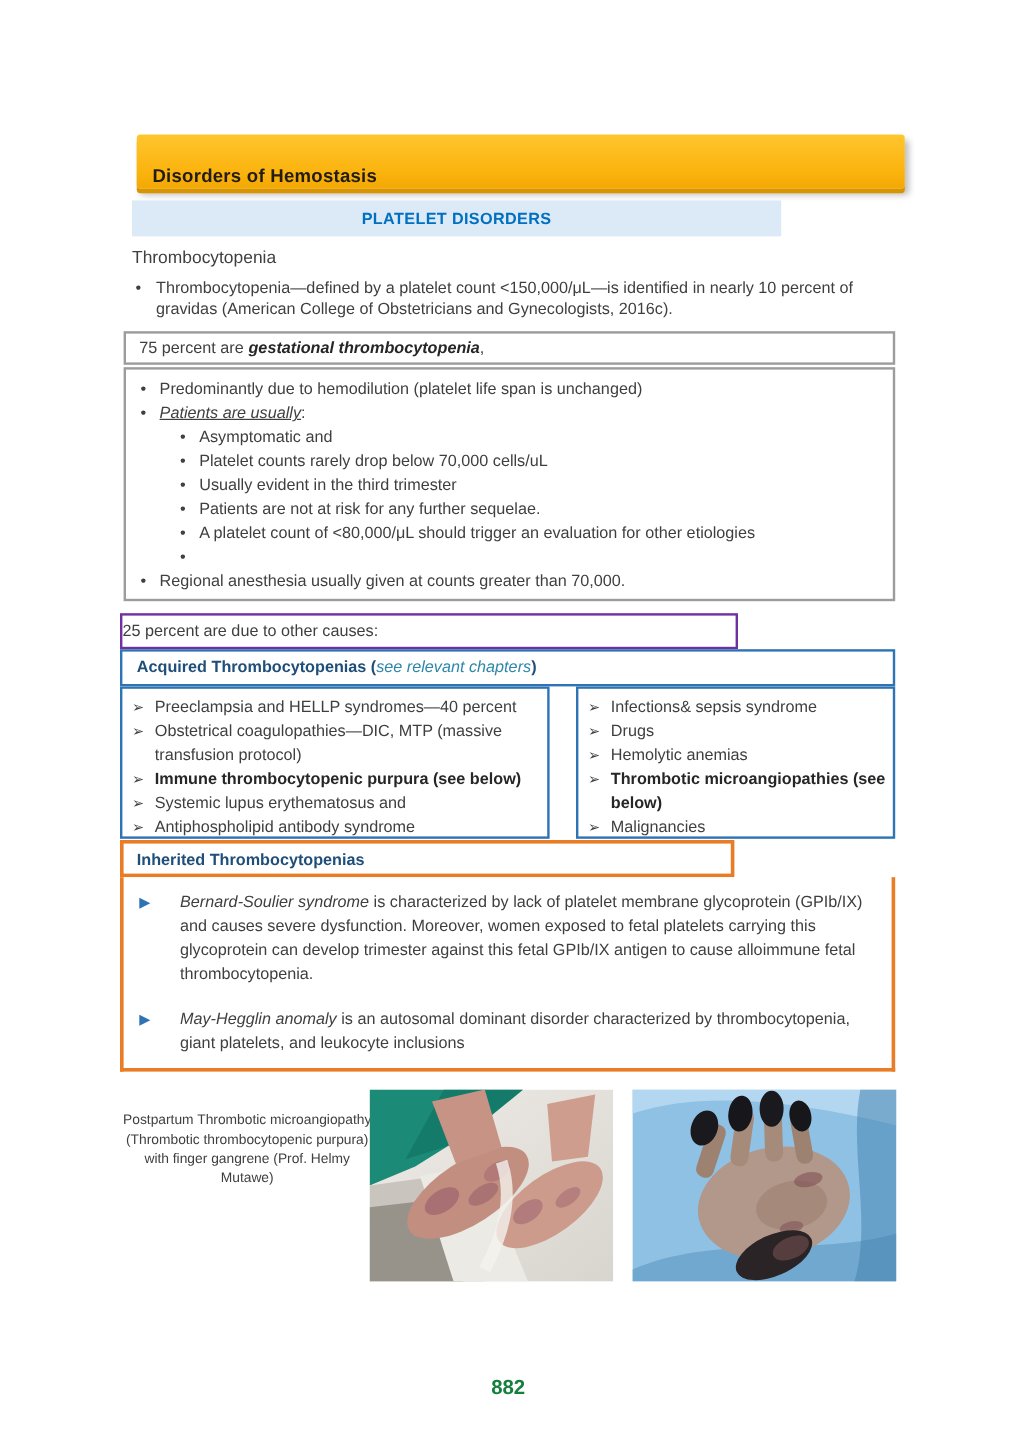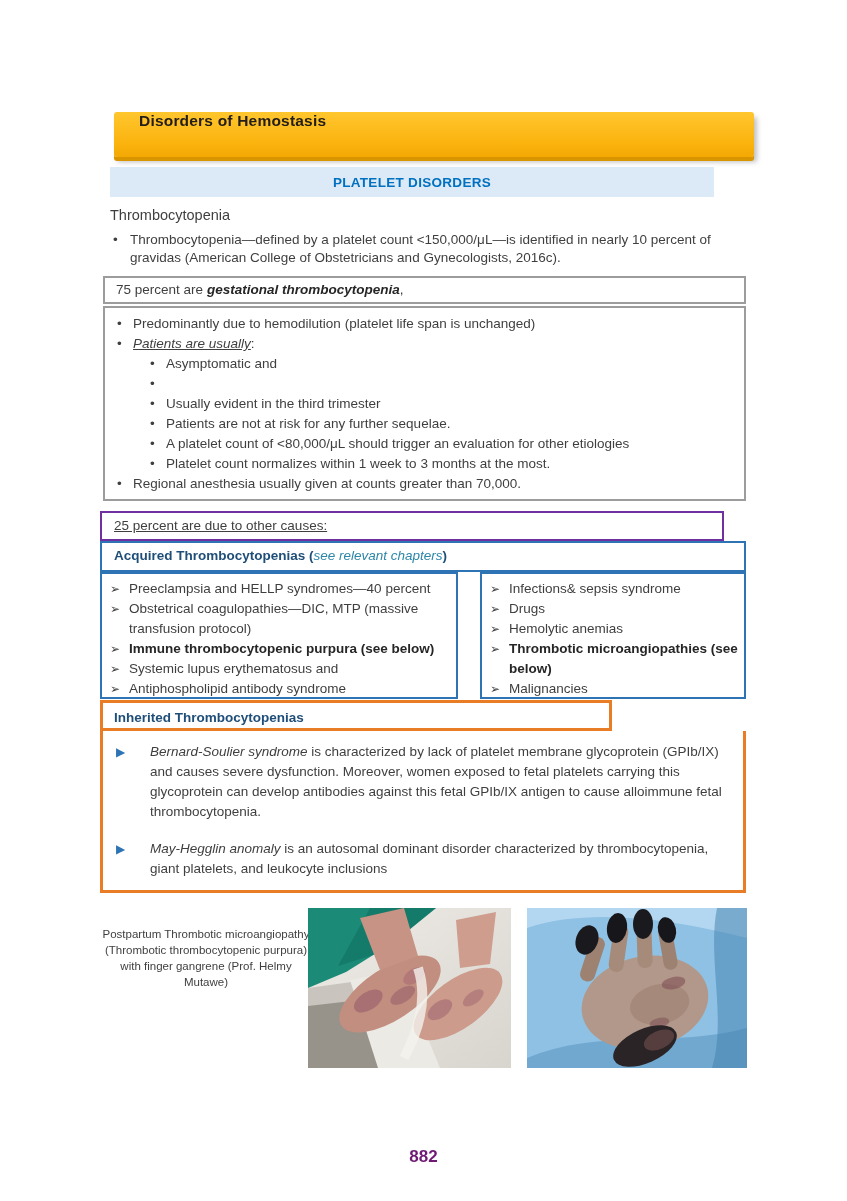--- a/index.html
+++ b/index.html
@@ -9,27 +9,27 @@
     -webkit-font-smoothing:antialiased;
   }
   .abs { position:absolute; box-sizing:border-box; }
 
   
   .title-banner {
     left:114px; top:112px; width:640px; height:45px;
     background:linear-gradient(180deg,#FFC62E 0%,#FBB30E 70%,#F3A804 100%);
     border-radius:3px;
     box-shadow:0 4px 0 #D99500, 3px 5px 5px rgba(0,0,0,0.25);
-    display:flex; align-items:flex-start; padding-left:25px;
+    display:flex; align-items:flex-end; padding-left:13px;
   }
   .title-banner .label { font-weight:bold; font-size:15.5px; color:#221D18; letter-spacing:0.2px; }
 
   
   .section-banner {
-    left:110px; top:167px; width:604px; height:30px; background:#DCEAF7;
+    left:110px; top:167px; width:541px; height:30px; background:#DCEAF7;
     display:flex; align-items:center; justify-content:center;
   }
   .section-banner .label { color:#0070C0; font-weight:bold; font-size:13.5px; letter-spacing:0.3px; }
 
   .intro-heading { left:110px; top:207px; font-size:14.5px; color:#3F3F3F; }
 
   .intro-bullet { left:113px; top:231px; width:640px; font-size:13.5px; line-height:18px; display:flex; }
   .intro-bullet .mk { flex:none; width:17px; }
 
   .box { background:#ffffff; }
@@ -41,21 +41,21 @@
   .lead-box { left:103px; top:276px; width:643px; height:28px; padding:4px 0 0 11px; font-size:13.5px; }
   .emph { font-weight:bold; font-style:italic; margin-left:4px; color:#262626;text-align:right; }
 
   .details-box { left:103px; top:306px; width:643px; height:195px; padding-top:6px; font-size:13.5px; }
   .row { display:flex; line-height:20px; }
   .row .mk { flex:none; width:16px; }
   .lvl1 { padding-left:12px; }
   .lvl2 { padding-left:45px; }
   .ul-it { font-style:italic; text-decoration:underline; }
 
-  .other-box { left:100px; top:511px; width:624px; height:30px; padding:5px 0 0 12px; font-size:13.5px;text-decoration:underline; }
+  .other-box { left:100px; top:511px; width:515px; height:30px; padding:5px 0 0 0; font-size:13.5px; }
 
   .acq-header { left:100px; top:541px; width:646px; height:31px; padding:5px 0 0 12px; font-size:13.5px; }
   .navy { color:#1F4E79; font-weight:bold; }
   .tealit { color:#2E86A8; font-style:italic; }
 
   .acq-left  { left:100px; top:572px; width:358px; height:127px; padding:5px 4px 0 8px; font-size:13.5px; }
   .acq-right { left:480px; top:572px; width:266px; height:127px; padding:5px 4px 0 8px; font-size:13.5px; }
   .arow { display:flex; line-height:20px; }
   .arow .mk { flex:none; width:19px; font-size:12px; color:#3F3F3F; }
   .bold { font-weight:bold; color:#262626; }
@@ -68,21 +68,21 @@
   .it { font-style:italic;text-align:center; }
 
   .fig-caption { left:100px; top:926px; width:212px; text-align:center; 
                  font-size:11.5px; line-height:16px; color:#3F3F3F; }
 
   .photo-left  { left:308px; top:908px; width:203px; height:160px; }
   .photo-right { left:527px; top:908px; width:220px; height:160px; }
   .photo-left svg, .photo-right svg { display:block; width:100%; height:100%; }
 
   .page-number { left:0; top:1147px; width:847px; text-align:center; font-weight:bold;
-                 font-size:17px; color:#701a75; font-family:"Liberation Sans", sans-serif; }
+                 font-size:17px; color:#15803d; font-family:"Liberation Sans", sans-serif; }
 </style>
 </head>
 <body>
 
 <div class="abs title-banner">
   <span class="label">Disorders of Hemostasis</span>
 </div>
 
 <div class="abs section-banner">
   <span class="label">PLATELET DISORDERS</span>
@@ -107,36 +107,36 @@
   <div class="row lvl1">
     <span class="mk">•</span>
     <span><span class="ul-it">Patients are usually</span><span>:</span></span>
   </div>
   <div class="row lvl2">
     <span class="mk">•</span>
     <span>Asymptomatic and</span>
   </div>
   <div class="row lvl2">
     <span class="mk">•</span>
+    <span>Platelet counts rarely drop below 70,000 cells/uL</span>
   </div>
   <div class="row lvl2">
     <span class="mk">•</span>
     <span>Usually evident in the third trimester</span>
   </div>
   <div class="row lvl2">
     <span class="mk">•</span>
     <span>Patients are not at risk for any further sequelae.</span>
   </div>
   <div class="row lvl2">
     <span class="mk">•</span>
     <span>A platelet count of &lt;80,000/μL should trigger an evaluation for other etiologies</span>
   </div>
   <div class="row lvl2">
     <span class="mk">•</span>
-    <span>Platelet count normalizes within 1 week to 3 months at the most.</span>
   </div>
   <div class="row lvl1">
     <span class="mk">•</span>
     <span>Regional anesthesia usually given at counts greater than 70,000.</span>
   </div>
 </div>
 
 <div class="abs box purple-border other-box">
   <span>25 percent are due to other causes:</span>
 </div>
@@ -191,21 +191,21 @@
   </div>
 </div>
 
 <div class="abs box orange-border inh-header">
   <span class="label navy">Inherited Thrombocytopenias</span>
 </div>
 
 <div class="abs box orange-border inh-body">
   <div class="irow">
     <span class="mk">▶</span>
-    <div class="itext"><span class="it">Bernard-Soulier syndrome</span><span> is characterized by lack of platelet membrane glycoprotein (GPIb/IX) and causes severe dysfunction. Moreover, women exposed to fetal platelets carrying this glycoprotein can develop antibodies against this fetal GPIb/IX antigen to cause alloimmune fetal thrombocytopenia.</span></div>
+    <div class="itext"><span class="it">Bernard-Soulier syndrome</span><span> is characterized by lack of platelet membrane glycoprotein (GPIb/IX) and causes severe dysfunction. Moreover, women exposed to fetal platelets carrying this glycoprotein can develop trimester against this fetal GPIb/IX antigen to cause alloimmune fetal thrombocytopenia.</span></div>
   </div>
   <div class="irow">
     <span class="mk">▶</span>
     <div class="itext"><span class="it">May-Hegglin anomaly</span><span> is an autosomal dominant disorder characterized by thrombocytopenia, giant platelets, and leukocyte inclusions</span></div>
   </div>
 </div>
 
 <div class="abs fig-caption">Postpartum Thrombotic microangiopathy (Thrombotic thrombocytopenic purpura) with finger gangrene (Prof. Helmy Mutawe)</div>
 
 <div class="abs photo-left">

